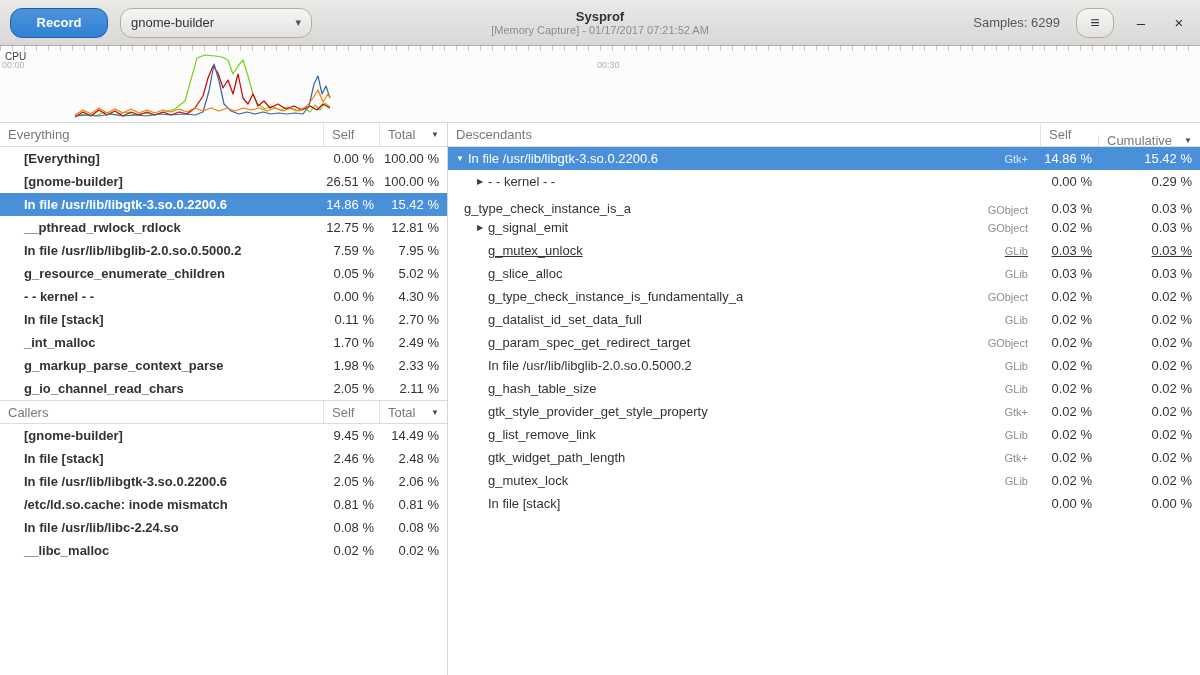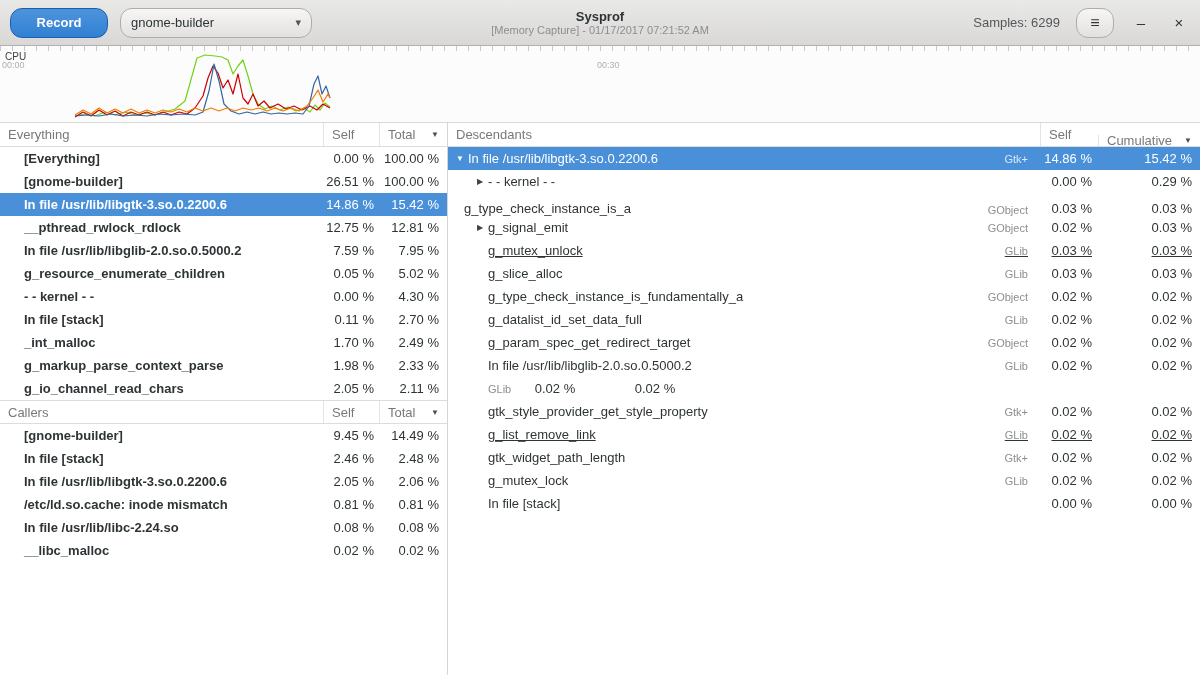--- a/index.html
+++ b/index.html
@@ -334,32 +334,33 @@
           </div>
           <div class="trow" style="padding-left: 24px;">
             <span class="expander"></span>
             <span class="c-dname">In file /usr/lib/libglib-2.0.so.0.5000.2</span>
             <span class="c-cat">GLib</span>
             <span class="c-self-r">0.02 %</span>
             <span class="c-cum">0.02 %</span>
           </div>
           <div class="trow" style="padding-left: 24px;">
             <span class="expander"></span>
+            <span class="c-dname">g_hash_table_size</span>
             <span class="c-cat">GLib</span>
             <span class="c-self-r">0.02 %</span>
             <span class="c-cum">0.02 %</span>
           </div>
           <div class="trow" style="padding-left: 24px;">
             <span class="expander"></span>
             <span class="c-dname">gtk_style_provider_get_style_property</span>
             <span class="c-cat">Gtk+</span>
             <span class="c-self-r">0.02 %</span>
             <span class="c-cum">0.02 %</span>
           </div>
-          <div class="trow" style="padding-left: 24px; text-decoration: underline;">
+          <div class="trow" style="padding-left: 24px;">
             <span class="expander"></span>
             <span class="c-dname">g_list_remove_link</span>
             <span class="c-cat">GLib</span>
             <span class="c-self-r">0.02 %</span>
             <span class="c-cum">0.02 %</span>
           </div>
           <div class="trow" style="padding-left: 24px;">
             <span class="expander"></span>
             <span class="c-dname">gtk_widget_path_length</span>
             <span class="c-cat">Gtk+</span>

